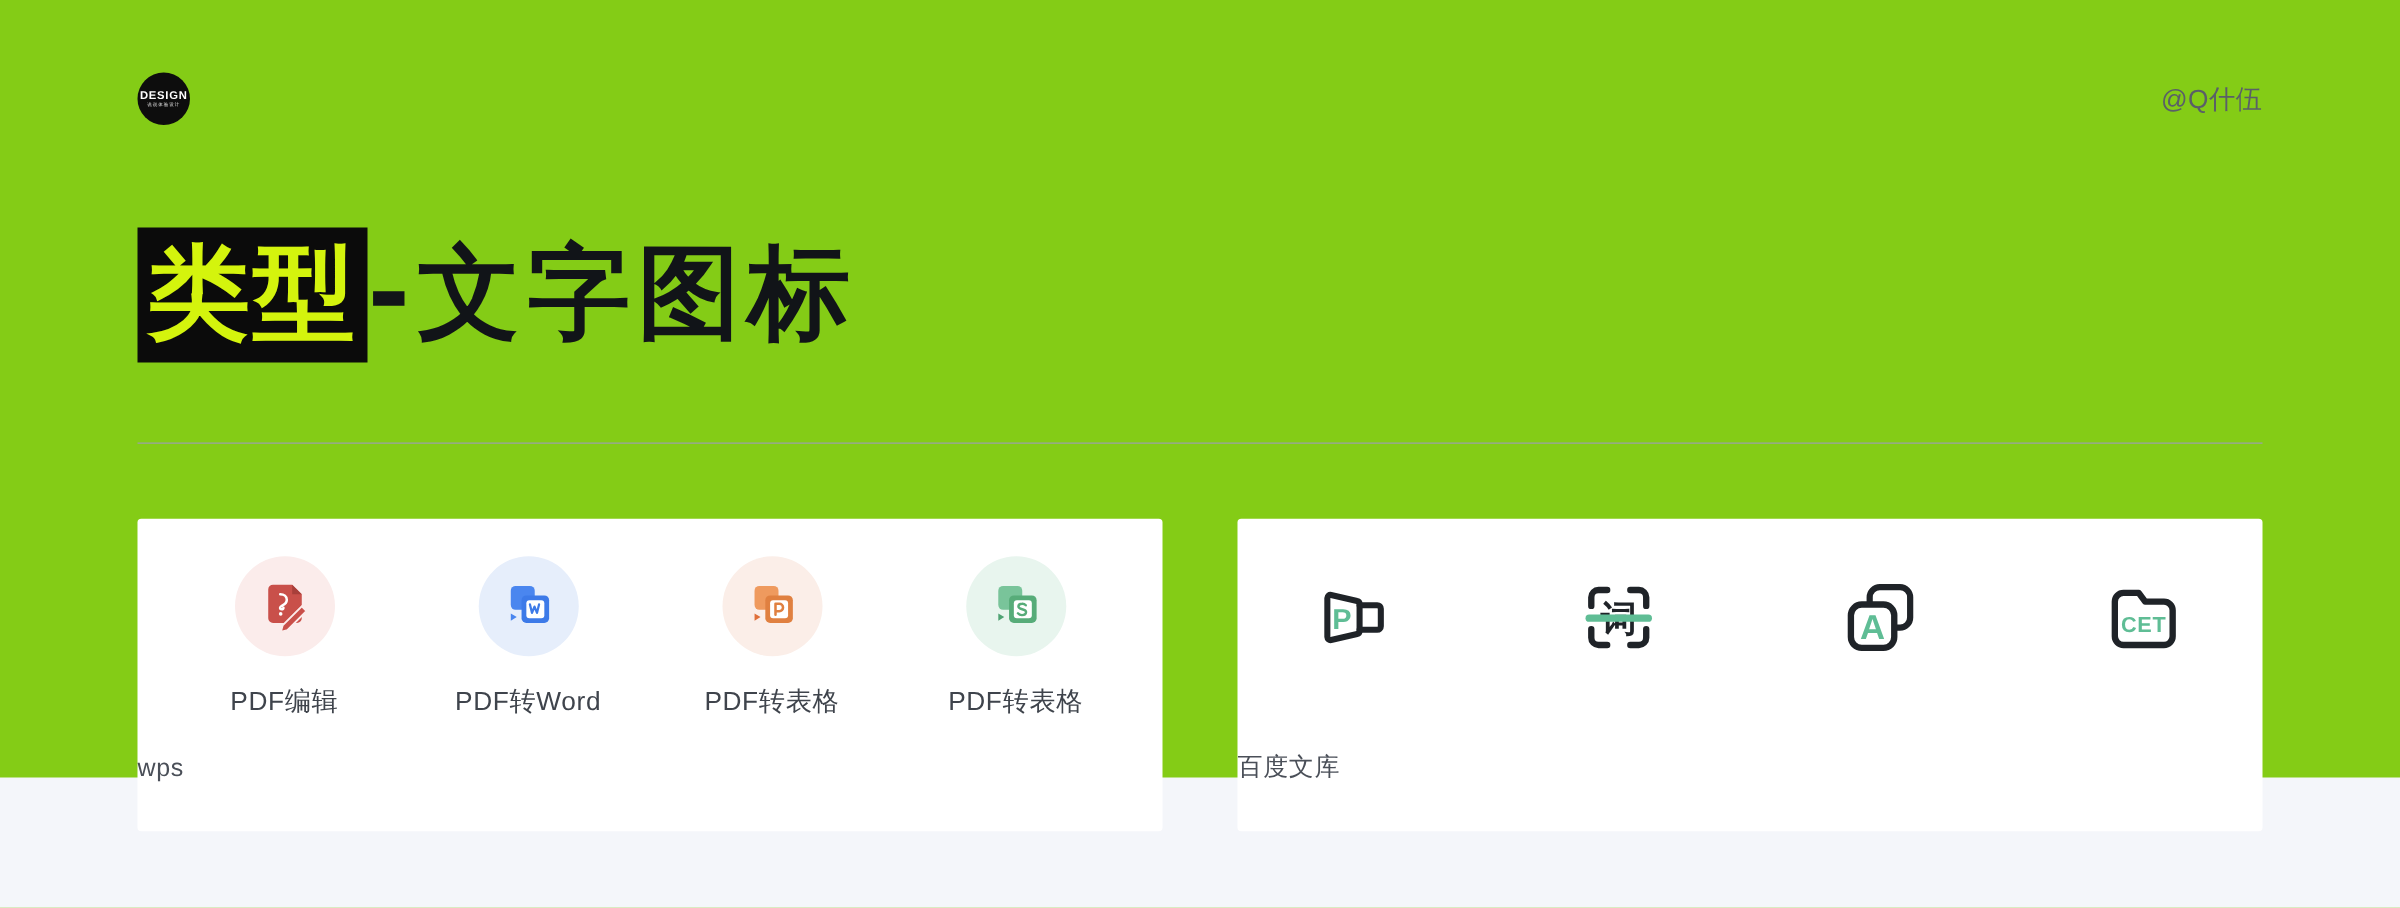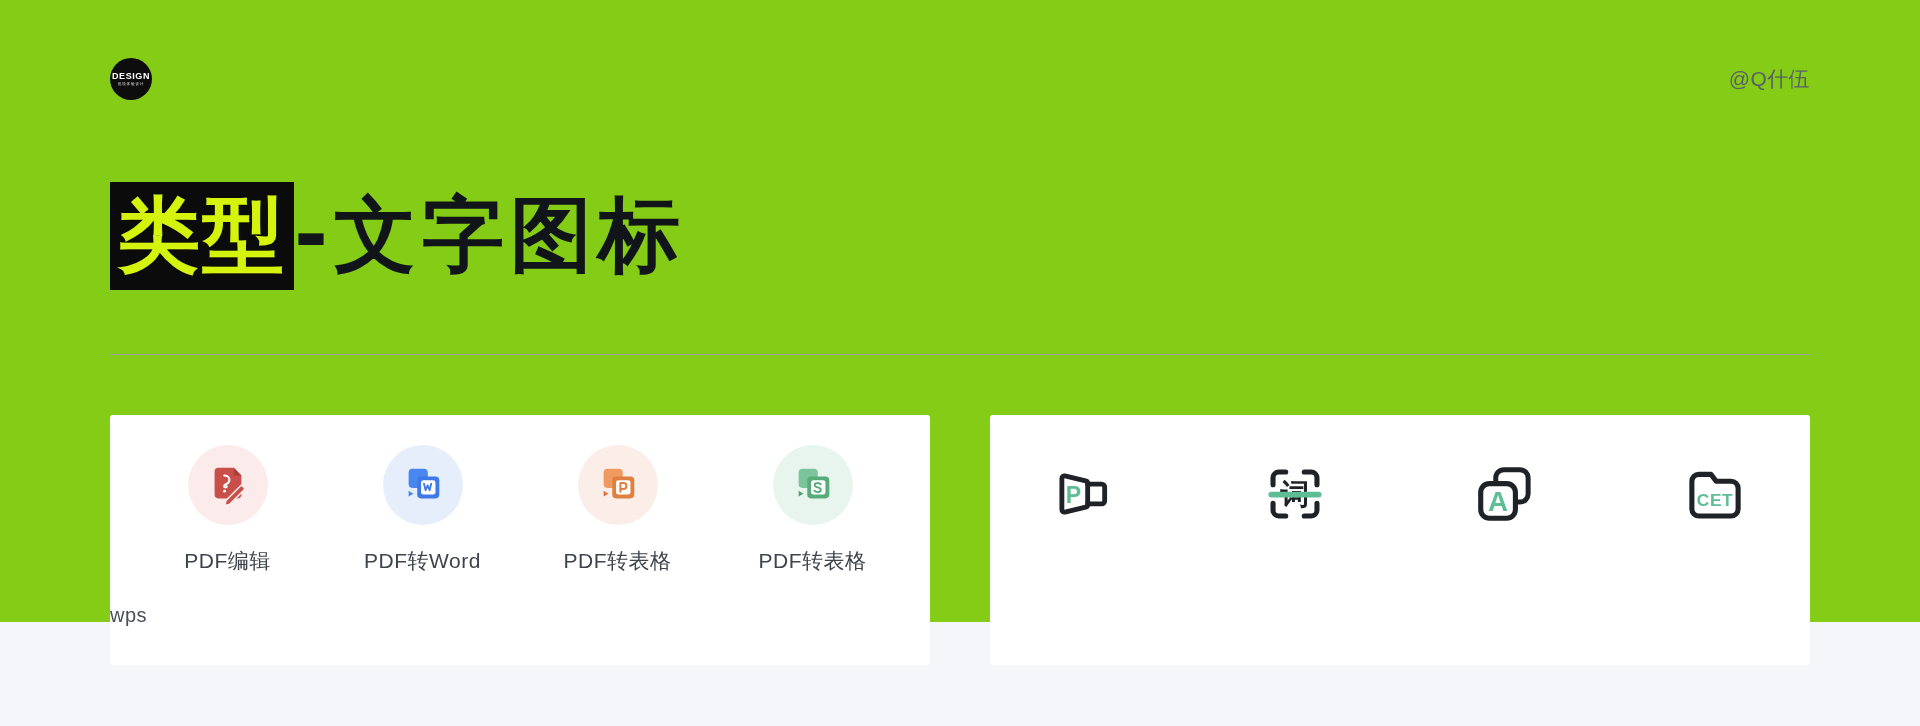--- a/index.html
+++ b/index.html
@@ -212,16 +212,17 @@
 
         <div class="icon-cell icon-cell-r">
           <svg width="74" height="74" viewBox="0 0 64 64">
             <path d="M12 21a6 6 0 0 1 6-6h10.5l4.5 6H46a6 6 0 0 1 6 6v18a6 6 0 0 1-6 6H18a6 6 0 0 1-6-6z" fill="#fff" stroke="#1f2328" stroke-width="4.4" stroke-linejoin="round"></path>
             <text x="32" y="42" font-family="'Liberation Sans',sans-serif" font-size="15" font-weight="700" fill="#5fbd95" text-anchor="middle" letter-spacing="0.5">CET</text>
           </svg>
           <div class="icon-label"></div>
         </div>
 
       </div>
+      <div class="card-footer">百度文库</div>
     </div>
 
   </div>
 </div>
 
 </body></html>

